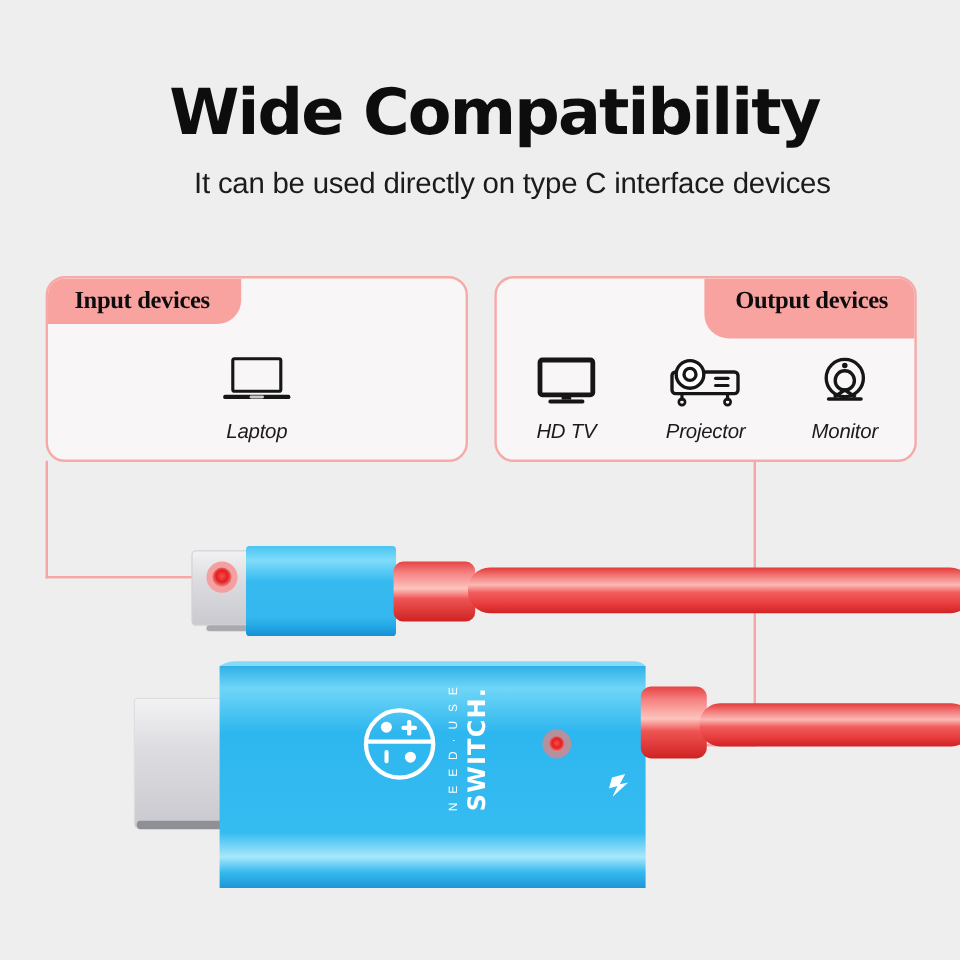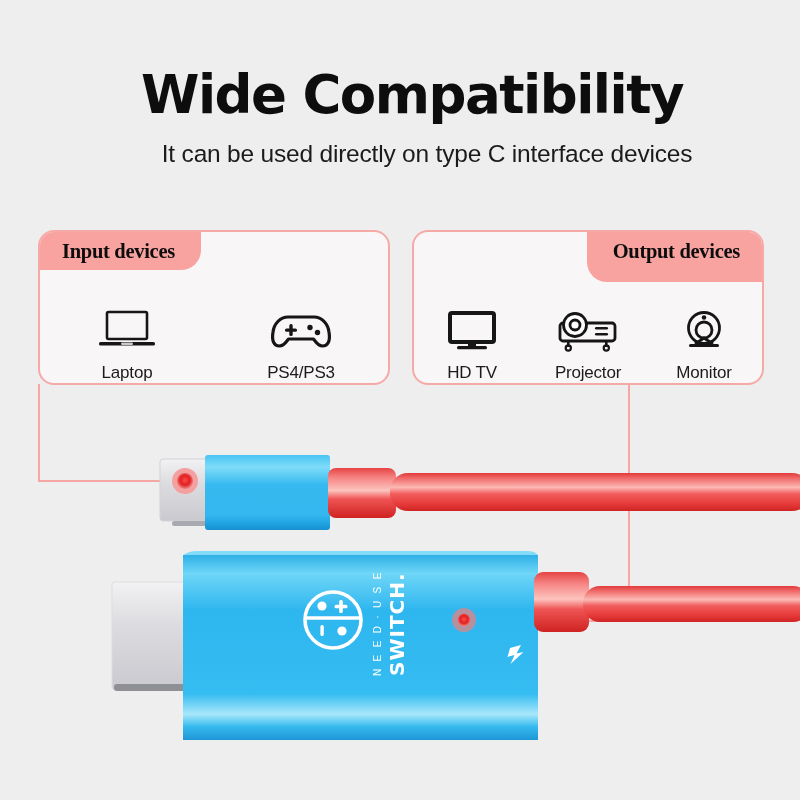--- a/index.html
+++ b/index.html
@@ -91,21 +91,22 @@
   }
 
   .icon-row {
     position: absolute;
     left: 0;
     top: 46px;
     width: 100%;
     height: 105px;
     display: flex;
     justify-content: space-around;
-    align-items: flex-end;
+    align-items: center;
+    font-style: italic;
   }
   .icon-cell {
     display: flex;
     flex-direction: column;
     align-items: center;
     width: 33%;
   }
   .icon-art {
     height: 52px;
     display: flex;
@@ -147,32 +148,20 @@
         <div class="icon-art">
           <svg width="62" height="46" viewBox="0 0 62 46">
             <rect x="11" y="4" width="40" height="27" rx="1.5" fill="none" stroke="#161616" stroke-width="2.6"></rect>
             <rect x="3" y="34" width="56" height="3.6" rx="1.6" fill="#161616"></rect>
             <rect x="25" y="34.6" width="12" height="2.4" rx="1.2" fill="#c9c9c9"></rect>
           </svg>
         </div>
         <div class="icon-label">Laptop</div>
       </div>
 
-      <div class="icon-cell">
-        <div class="icon-art">
-          <svg width="62" height="46" viewBox="0 0 62 46">
-            <path d="M18 9 h26 c8 0 14 7 15 15 c1.5 9 -1 14 -6.5 14 c-4.5 0 -6.5 -4 -9 -7 h-25 c-2.5 3 -4.5 7 -9 7 c-5.5 0 -8 -5 -6.5 -14 c1 -8 7 -15 15 -15 z" fill="none" stroke="#161616" stroke-width="3.2" stroke-linejoin="round"></path>
-            <rect x="15" y="20.4" width="12" height="3.4" rx="1.6" fill="#161616"></rect>
-            <rect x="19.3" y="16.1" width="3.4" height="12" rx="1.6" fill="#161616"></rect>
-            <circle cx="40" cy="19.5" r="2.7" fill="#161616"></circle>
-            <circle cx="47.5" cy="24.5" r="2.7" fill="#161616"></circle>
-          </svg>
-        </div>
-        <div class="icon-label">PS4/PS3</div>
-      </div>
 
 
     </div>
   </div>
 
   <div class="card" id="card-output">
     <div class="card-tab" id="tab-output">
       <span>Output devices</span>
     </div>
     <div class="icon-row">

